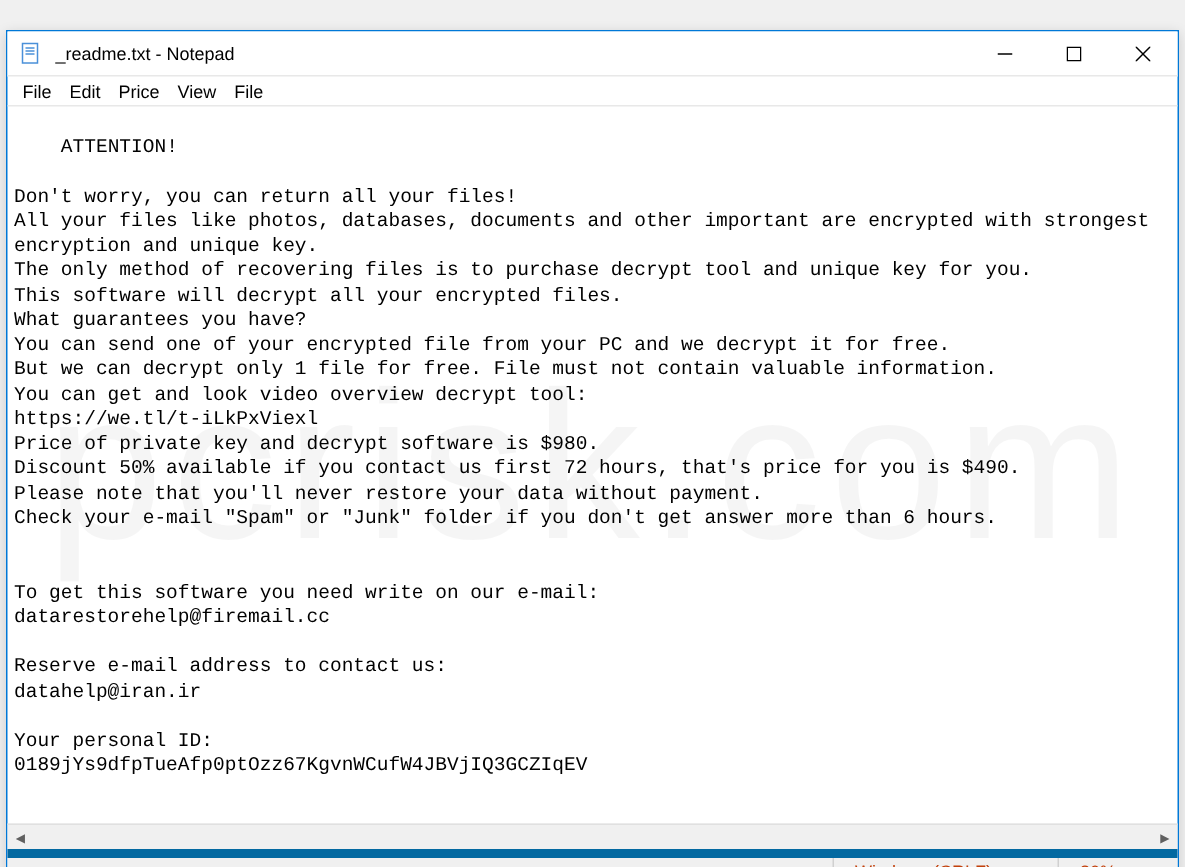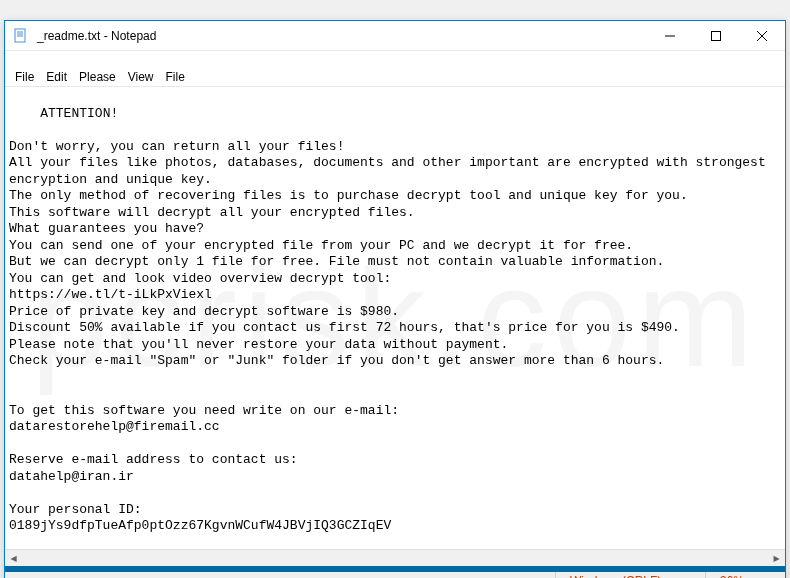--- a/index.html
+++ b/index.html
@@ -35,21 +35,20 @@
 .win-controls { display: flex; }
 .win-btn {
   width: 46px; height: 30px;
   display: flex; align-items: center; justify-content: center;
   cursor: pointer; color: #000;
 }
 .menubar {
   height: 20px; display: flex; align-items: center;
   padding: 0 4px; font-size: 12px;
   border-bottom: 1px solid #e8e8e8;
-  margin-top: 16px;
 }
 .menu-item { padding: 2px 6px; cursor: pointer; }
 .content {
   flex: 1; overflow: auto;
   font-family: Consolas, "Courier New", monospace;
   font-size: 13px; line-height: 16.5px;
   white-space: pre-wrap;
   padding: 2px 4px;
   color: #000;
   position: relative;
@@ -120,21 +119,21 @@
             <line x1="0" y1="0" x2="10" y2="10" stroke="currentColor" stroke-width="1"></line>
             <line x1="10" y1="0" x2="0" y2="10" stroke="currentColor" stroke-width="1"></line>
           </svg>
       </div>
     </div>
   </div>
 
   <div class="menubar">
     <span class="menu-item">File</span>
     <span class="menu-item">Edit</span>
-    <span class="menu-item">Please</span>
+    <span class="menu-item">Price</span>
     <span class="menu-item">View</span>
     <span class="menu-item">File</span>
   </div>
 
   <div class="content">
     <span>ATTENTION!
 
 Don't worry, you can return all your files!
 All your files like photos, databases, documents and other important are encrypted with strongest encryption and unique key.
 The only method of recovering files is to purchase decrypt tool and unique key for you.

